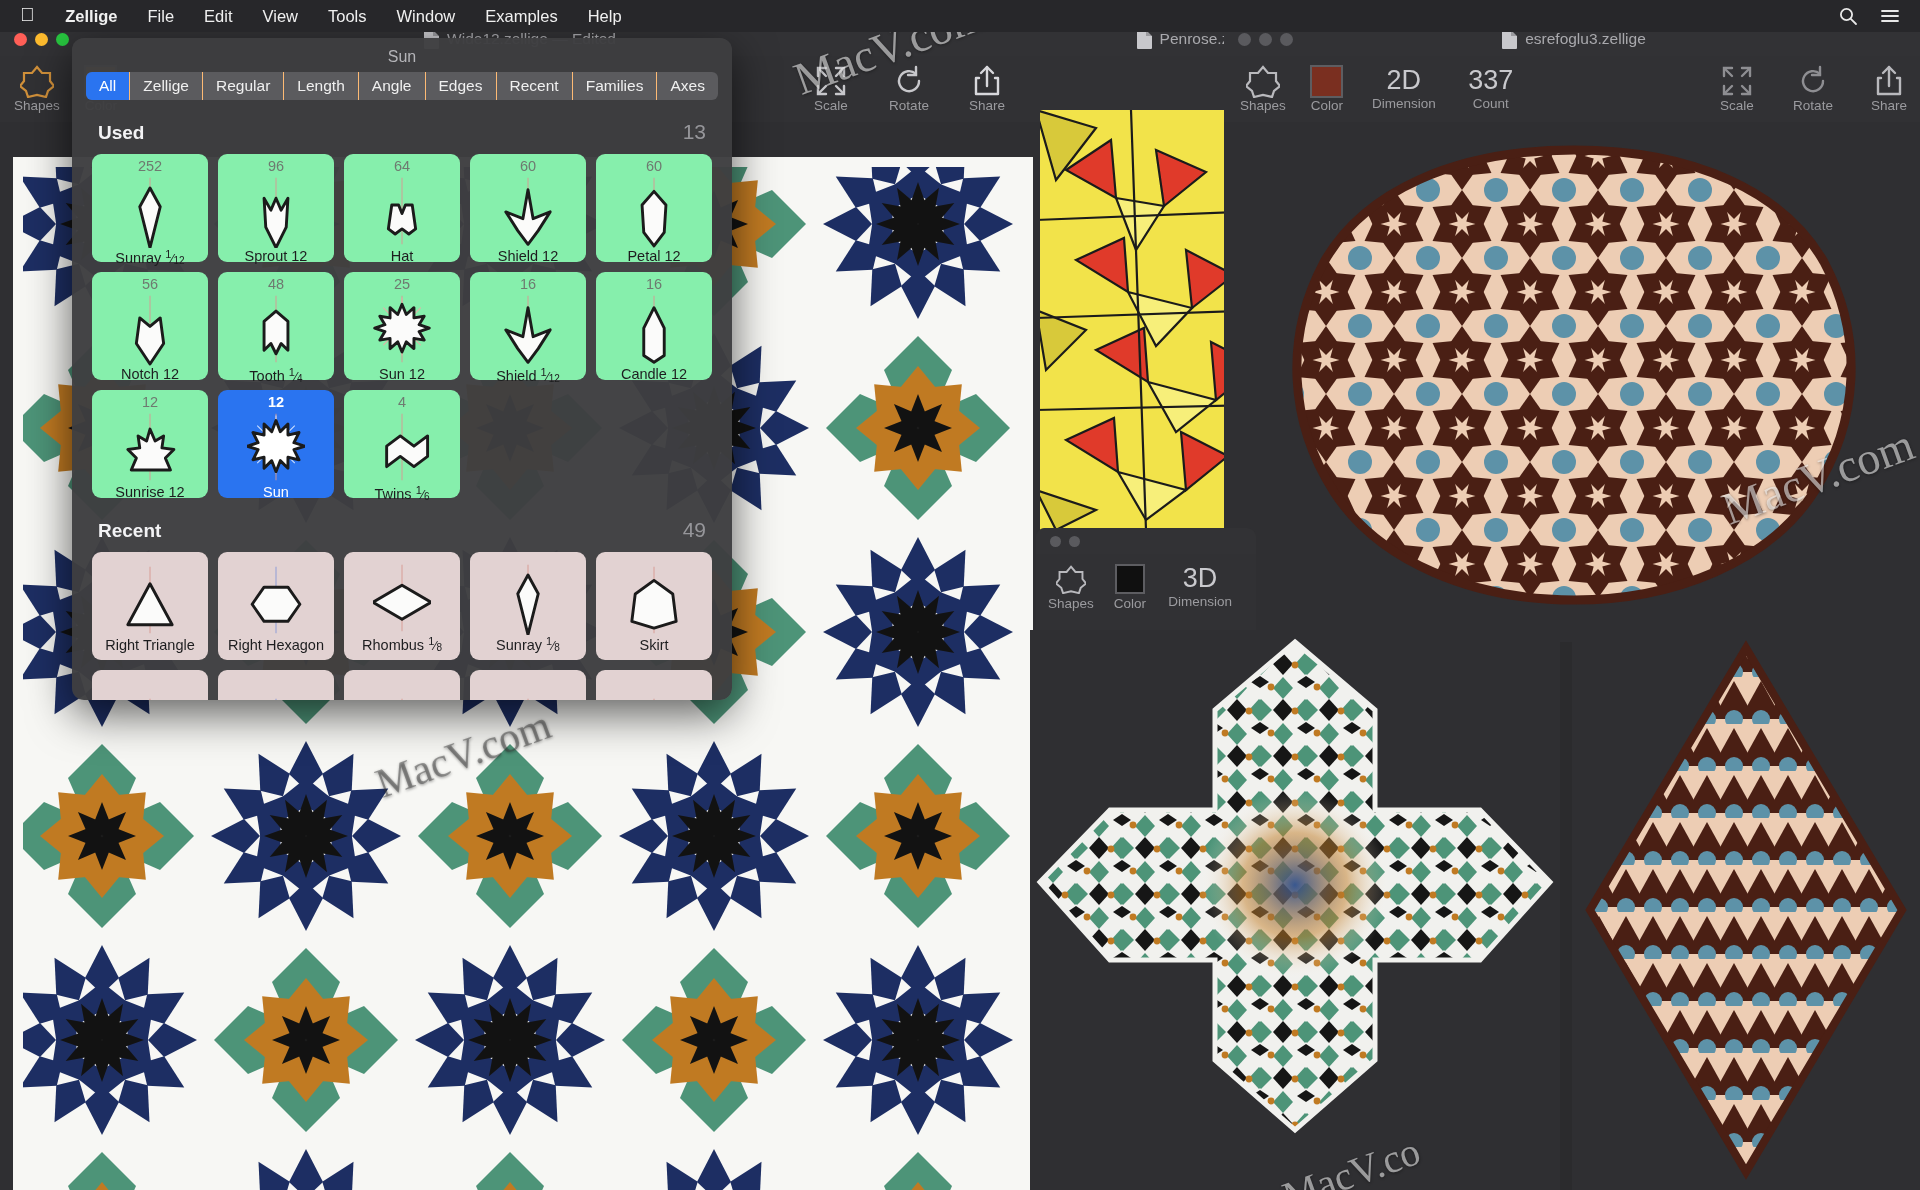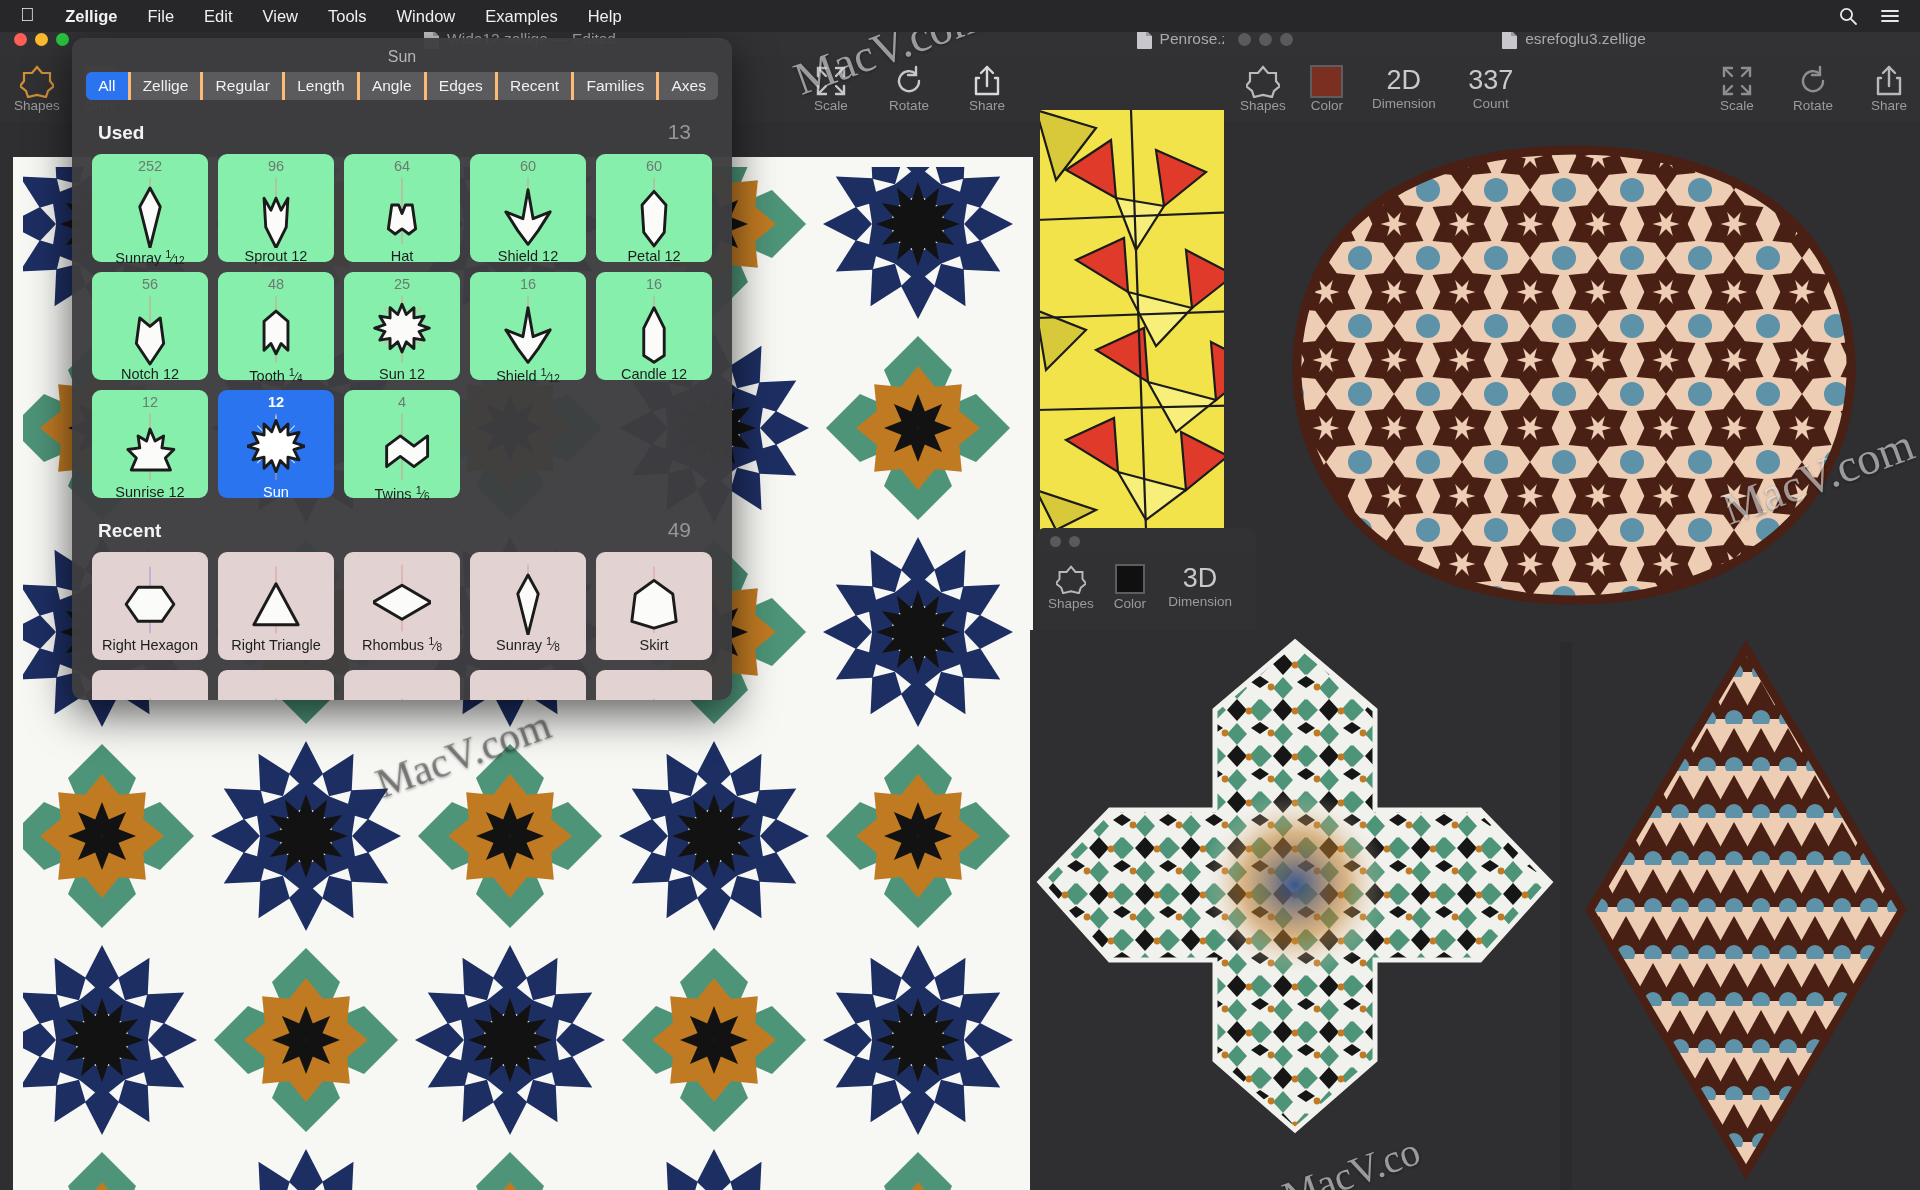--- a/index.html
+++ b/index.html
@@ -54,26 +54,26 @@
     overflow:hidden;
     z-index:800;
   }
   .pop-title { text-align:center; font-size:16px; color:#b4b4b8; padding:10px 0 6px 0; }
   .tabrow { display:flex; justify-content:center; padding:0 14px 0 14px; }
   .tabs {
     display:flex; background:#5b5b5e; border-radius:6px; overflow:hidden;
     width:100%; height:28px;
   }
   .tab { flex:1 1 auto; display:flex; align-items:center; justify-content:center;
-         font-size:15.5px; color:#f0f0f0; border-right:3px solid #fdba74; white-space:nowrap; padding:0 4px; }
+         font-size:15.5px; color:#f0f0f0; border-right:1px solid #fdba74; white-space:nowrap; padding:0 4px; }
   .tab:last-child { border-right:none; }
   .tab.active { background:#2a74f0; color:#fff; }
 
   .section-head { display:flex; align-items:baseline; justify-content:space-between;
-                  padding:20px 41px 6px 26px; }
+                  padding:20px 26px 6px 26px; }
   .section-head .name { font-size:19px; font-weight:bold; color:#f3f3f5; }
   .section-head .cnt { font-size:21px; color:#96969a; }
 
   .grid { display:flex; flex-wrap:wrap; gap:10px; padding:4px 20px 0 20px; }
   .cell { width:116px; height:108px; border-radius:9px; background:#86efac;
           position:relative; display:flex; flex-direction:column; align-items:center; }
   .cell.recent { background:#e2d2d2; }
   .cell.sel { background:#2a74f0; }
   .cell .count { font-size:14.5px; color:#6e7a70; margin-top:4px; height:18px; }
   .cell.sel .count { color:#ffffff; font-weight:bold; }
@@ -697,39 +697,39 @@
         </div>
         <div class="section-head">
           <span class="name">Recent</span>
           <span class="cnt">49</span>
         </div>
         <div class="grid">
           <div class="cell recent">
             <div class="count"></div>
             <div class="art">
               <svg width="58" height="74" viewBox="-6 -6 68 78">
+                <line x1="28" y1="-6" x2="28" y2="72" stroke="#d79a92" stroke-width="1.1"></line>
+                <g transform="translate(0,2)" fill="#fbfbfa" stroke="#1b1b1b" stroke-width="3.4" stroke-linejoin="round">
+                  <polygon points="28,12 54,60 2,60"></polygon>
+                </g>
+              </svg>
+            </div>
+            <div class="nm">Right Triangle</div>
+          </div>
+          <div class="cell recent">
+            <div class="count"></div>
+            <div class="art">
+              <svg width="58" height="74" viewBox="-6 -6 68 78">
                 <line x1="28" y1="-6" x2="28" y2="72" stroke="#8a9ad8" stroke-width="1.1"></line>
                 <g transform="translate(0,2)" fill="#fbfbfa" stroke="#1b1b1b" stroke-width="3.4" stroke-linejoin="round">
                   <polygon points="14,16 42,16 56,36 42,56 14,56 0,36"></polygon>
                 </g>
               </svg>
             </div>
             <div class="nm">Right Hexagon</div>
-          </div>
-          <div class="cell recent">
-            <div class="count"></div>
-            <div class="art">
-              <svg width="58" height="74" viewBox="-6 -6 68 78">
-                <line x1="28" y1="-6" x2="28" y2="72" stroke="#d79a92" stroke-width="1.1"></line>
-                <g transform="translate(0,2)" fill="#fbfbfa" stroke="#1b1b1b" stroke-width="3.4" stroke-linejoin="round">
-                  <polygon points="28,12 54,60 2,60"></polygon>
-                </g>
-              </svg>
-            </div>
-            <div class="nm">Right Triangle</div>
           </div>
           <div class="cell recent">
             <div class="count"></div>
             <div class="art">
               <svg width="58" height="74" viewBox="-6 -6 68 78">
                 <line x1="28" y1="-6" x2="28" y2="72" stroke="#d79a92" stroke-width="1.1"></line>
                 <g transform="translate(0,2)" fill="#fbfbfa" stroke="#1b1b1b" stroke-width="3.4" stroke-linejoin="round">
                   <polygon points="28,16 62,36 28,56 -6,36"></polygon>
                 </g>
               </svg>

